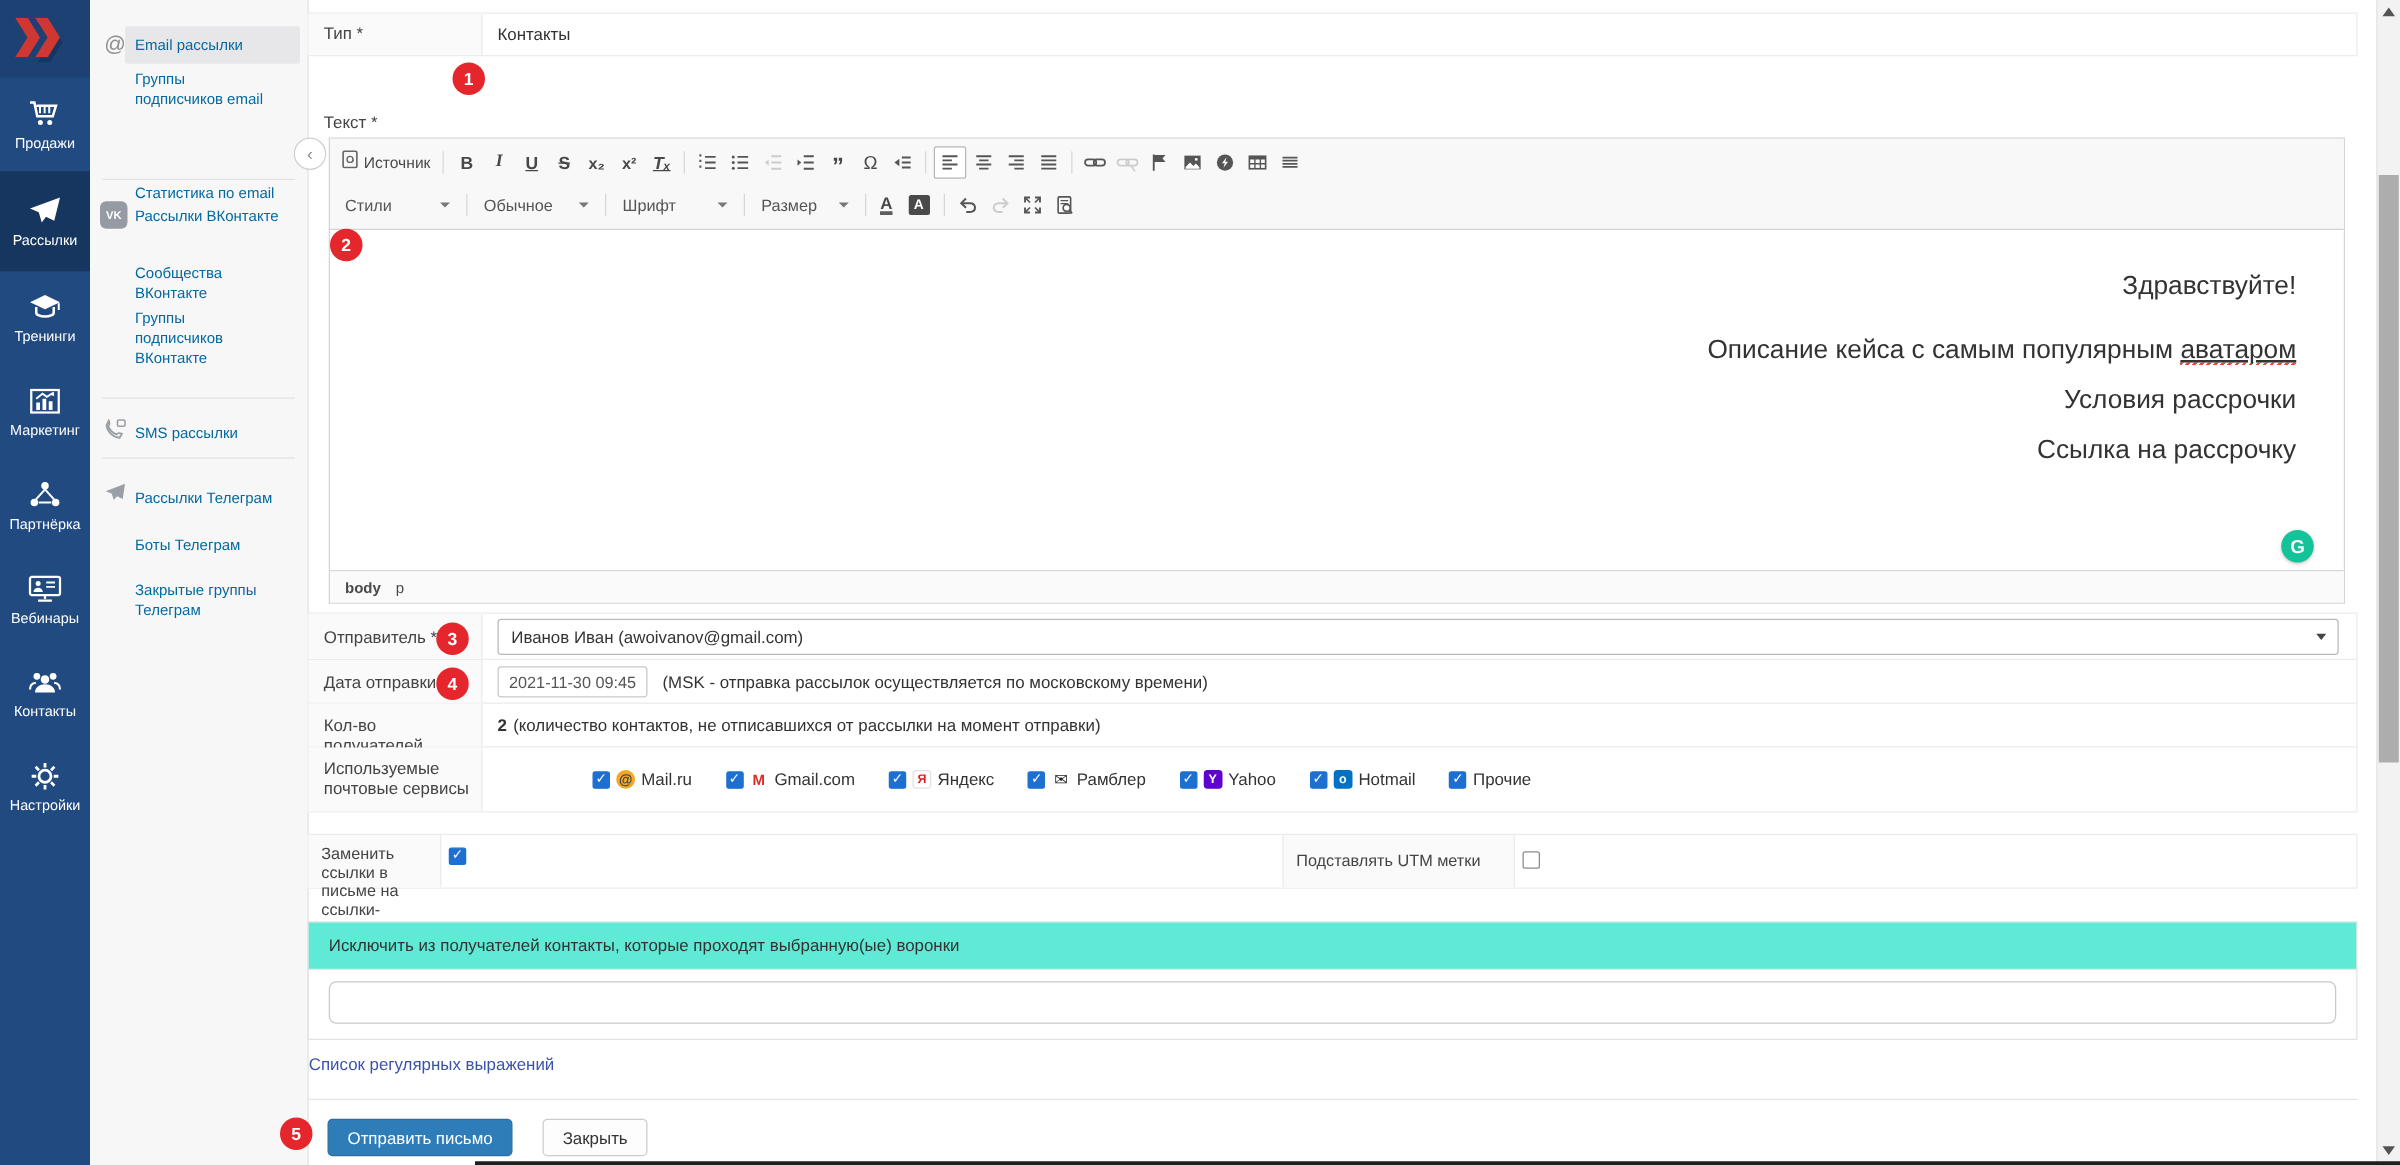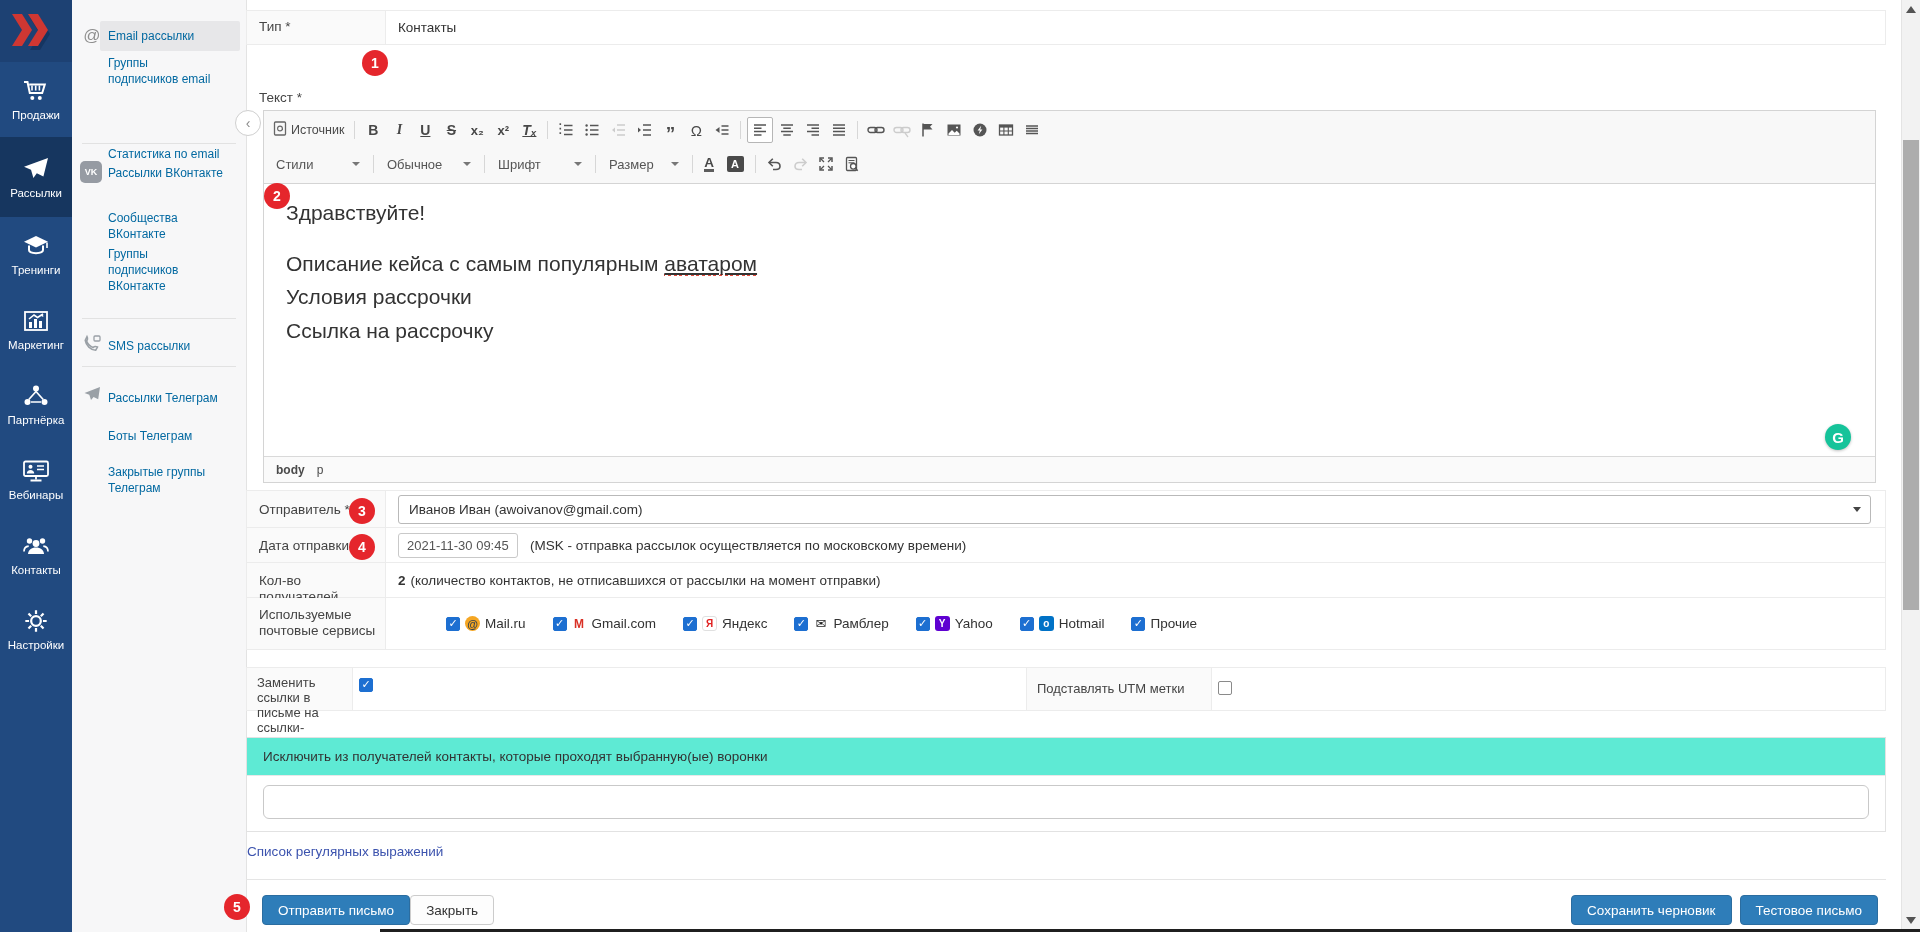--- a/index.html
+++ b/index.html
@@ -80,21 +80,21 @@
   .tl.s{text-decoration:line-through;}
   .src-lbl{font-size:12.5px;font-weight:normal;color:#4a4a4a;margin-left:4px;}
   .combo{display:inline-flex;align-items:center;justify-content:space-between;height:24px;padding:0 8px;
          min-width:84px;font-size:13px;color:#555;cursor:pointer;}
   .combo .cc{width:0;height:0;border-left:4px solid transparent;border-right:4px solid transparent;
              border-top:4.5px solid #777;margin-left:12px;}
   .colorA{font-weight:bold;font-size:13.5px;border-bottom:3px solid #5d5d5d;line-height:13px;}
   .bgA{width:17px;height:16px;background:#4a4a4a;color:#fff;font-weight:bold;font-size:11px;border-radius:2px;
        display:flex;align-items:center;justify-content:center;}
   .edit-area{position:relative;height:272px;padding:17px 22px;box-sizing:border-box;font-size:21px;color:#333;overflow:hidden;}
-  .edit-area p{margin:0;}
+  .edit-area p{margin:16px;text-align:right;}
   .p1{margin-bottom:27px !important;}
   .p2{margin-bottom:9px !important;}
   .p3{margin-bottom:10px !important;}
   .mark-link{text-decoration:underline;background:repeating-linear-gradient(135deg,#e74c3c 0 2px,transparent 2px 4px) left bottom/100% 2px no-repeat;padding-bottom:1px;}
   .grammarly{position:absolute;right:24px;bottom:6px;width:26px;height:26px;border-radius:50%;background:#15c39a;
              color:#fff;font-weight:bold;font-size:15px;display:flex;align-items:center;justify-content:center;
              box-shadow:0 1px 3px rgba(0,0,0,.25);cursor:pointer;}
   .statusbar{height:25px;background:#fafafa;border-top:1px solid #d9d9d9;display:flex;align-items:center;
              padding-left:12px;font-size:12px;color:#4a4a4a;gap:12px;}
   .statusbar .el1{font-weight:bold;}
@@ -110,21 +110,21 @@
   .ex-body{padding:9px 16px 12px 16px;}
   .ex-input{width:100%;height:34px;border:1px solid #c9c9c9;border-radius:6px;box-sizing:border-box;outline:none;}
 
   .regex-link{position:absolute;left:247px;top:844px;font-size:13.5px;color:#3c53ae;cursor:pointer;}
   .hr-line{position:absolute;left:246px;top:879px;width:1640px;border-top:1px solid #e5e5e5;}
 
   
   .btn{height:30px;padding:0 15px;border-radius:4px;font:13.5px "Liberation Sans",sans-serif;cursor:pointer;
        display:inline-flex;align-items:center;justify-content:center;box-sizing:border-box;}
   .btn.blue{background:#2e7db9;border:1px solid #2b6da0;color:#fff;}
-  .btn.light{background:#fdfdfd;border:1px solid #cccccc;color:#333;margin-left:0;text-align:center;}
+  .btn.light{background:#fdfdfd;border:1px solid #cccccc;color:#333;margin-left:24px;text-align:center;}
   .btns-left{position:absolute;left:262px;top:895px;display:flex;}
   .btns-right{position:absolute;right:42px;top:895px;display:flex;gap:8px;}
 
   
   .badge{position:absolute;width:26px;height:26px;border-radius:50%;background:#e5262c;color:#fff;font-weight:bold;
          font-size:14px;display:flex;align-items:center;justify-content:center;z-index:9;}
 
   
   .scrollbar{position:absolute;right:0;top:0;width:19px;height:932px;background:#f2f2f2;border-left:1px solid #e4e4e4;box-sizing:border-box;}
   .sb-arrow{position:absolute;left:4px;width:0;height:0;border-left:5px solid transparent;border-right:5px solid transparent;}
@@ -523,21 +523,21 @@
         <span class="note">(MSK - отправка рассылок осуществляется по московскому времени)</span>
       </div>
     </div>
     <div class="frow" style="height:35px;">
       <div class="fl" style="padding-top:10px;">Кол-во получателей</div>
       <div class="fv">
         <span class="bold2">2</span>
         <span>(количество контактов, не отписавшихся от рассылки на момент отправки)</span>
       </div>
     </div>
-    <div class="frow" style="height:51px;">
+    <div class="frow" style="height:51px;gap:28px;">
       <div class="fl" style="padding-top:9px;">Используемые почтовые сервисы</div>
       <div class="fv svc-wrap">
         <span class="svc">
           <span class="cb checked"></span>
           <span class="si mailru">@</span>
           <span>Mail.ru</span>
         </span>
         <span class="svc">
           <span class="cb checked"></span>
           <span class="si gmail">M</span>
@@ -589,24 +589,20 @@
     </div>
   </div>
 
   <a class="regex-link">Список регулярных выражений</a>
   <div class="hr-line"></div>
 
   <div class="btns-left">
     <button class="btn blue">Отправить письмо</button>
     <button class="btn light">Закрыть</button>
   </div>
-  <div class="btns-right">
-    <button class="btn blue">Сохранить черновик</button>
-    <button class="btn blue">Тестовое письмо</button>
-  </div>
 
   <div class="badge" style="left:362px;top:50px;">1</div>
   <div class="badge" style="left:264px;top:183px;">2</div>
   <div class="badge" style="left:349px;top:498px;">3</div>
   <div class="badge" style="left:349px;top:534px;">4</div>
   <div class="badge" style="left:224px;top:894px;">5</div>
 
   <div class="scrollbar">
     <span class="sb-arrow sb-up"></span>
     <span class="sb-thumb"></span>

